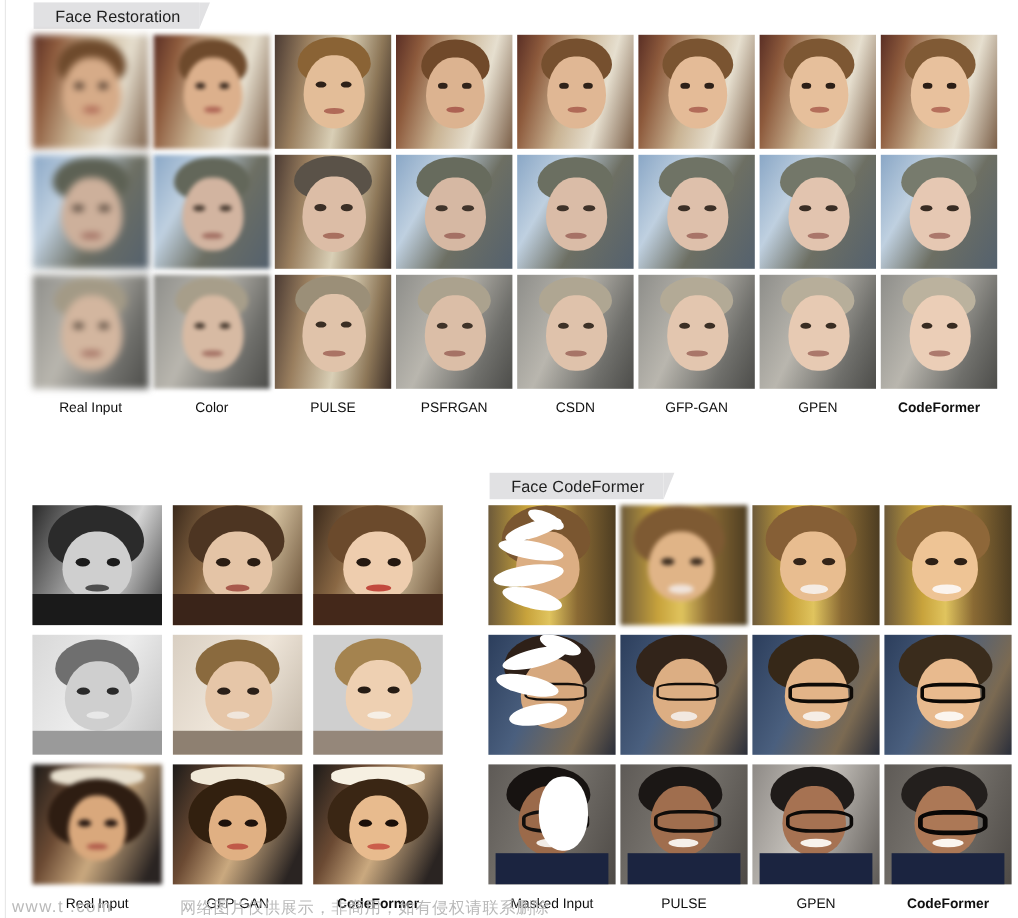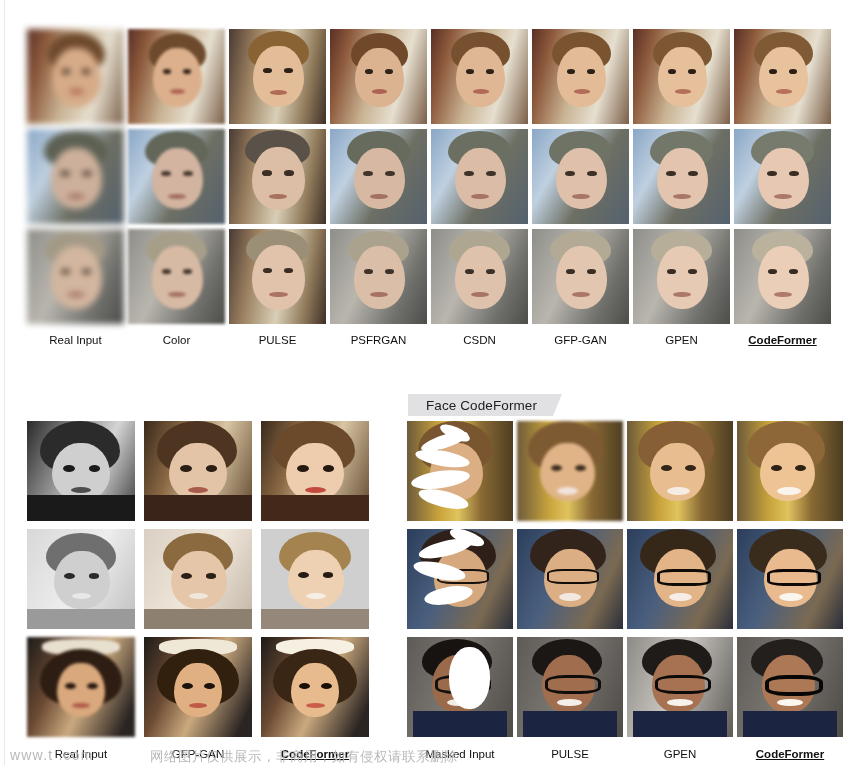--- a/index.html
+++ b/index.html
@@ -37,21 +37,21 @@
   .cell{position:relative;overflow:hidden;background:#cfcfcf;}
 
   
   .captions{position:absolute;display:grid;}
   .cap{
     text-align:center;
     font-size:11.5px;
     color:#101010;
     white-space:nowrap;
   }
-  .cap.bold{font-weight:bold;text-decoration:underline;}
+  .cap.bold{font-weight:bold;}
 
   
   .wm{
     position:absolute;
     color:#b9b9b9;
     white-space:nowrap;
     pointer-events:none;
     font-size:14px;
     letter-spacing:1.2px;
   }
@@ -83,20 +83,23 @@
   .blurM{filter:blur(1.6px);}
   .sharp{filter:blur(0.2px);}
   .mask-stroke{position:absolute;background:#fff;border-radius:50%;}
 </style>
 </head>
 <body>
 
 <div class="page">
   <div class="left-rule"></div>
 
+  <div class="tab" style="left:28px;top:2px;">
+    <span>Face Restoration</span>
+  </div>
 
   <div class="grid" id="grid1" style="left:27px;top:29px;width:794px;height:299px;grid-template-columns:repeat(8,97px);grid-template-rows:repeat(3,95px);gap:5px 4px;">
 
     <div class="cell bg-warm blurL">
       <div class="hair" style="left:22%;top:4%;width:58%;height:40%;background:#6e4a2c;"></div>
       <div class="face" style="left:26%;top:20%;width:50%;height:62%;background:#d6ab88;"></div>
       <div class="eye" style="left:36%;top:42%;width:8%;height:5%;background:#3a2a20;"></div>
       <div class="eye" style="left:57%;top:42%;width:8%;height:5%;background:#3a2a20;"></div>
       <div class="mouth" style="left:43%;top:63%;width:16%;height:5%;background:#a9604f;"></div>
     </div>

